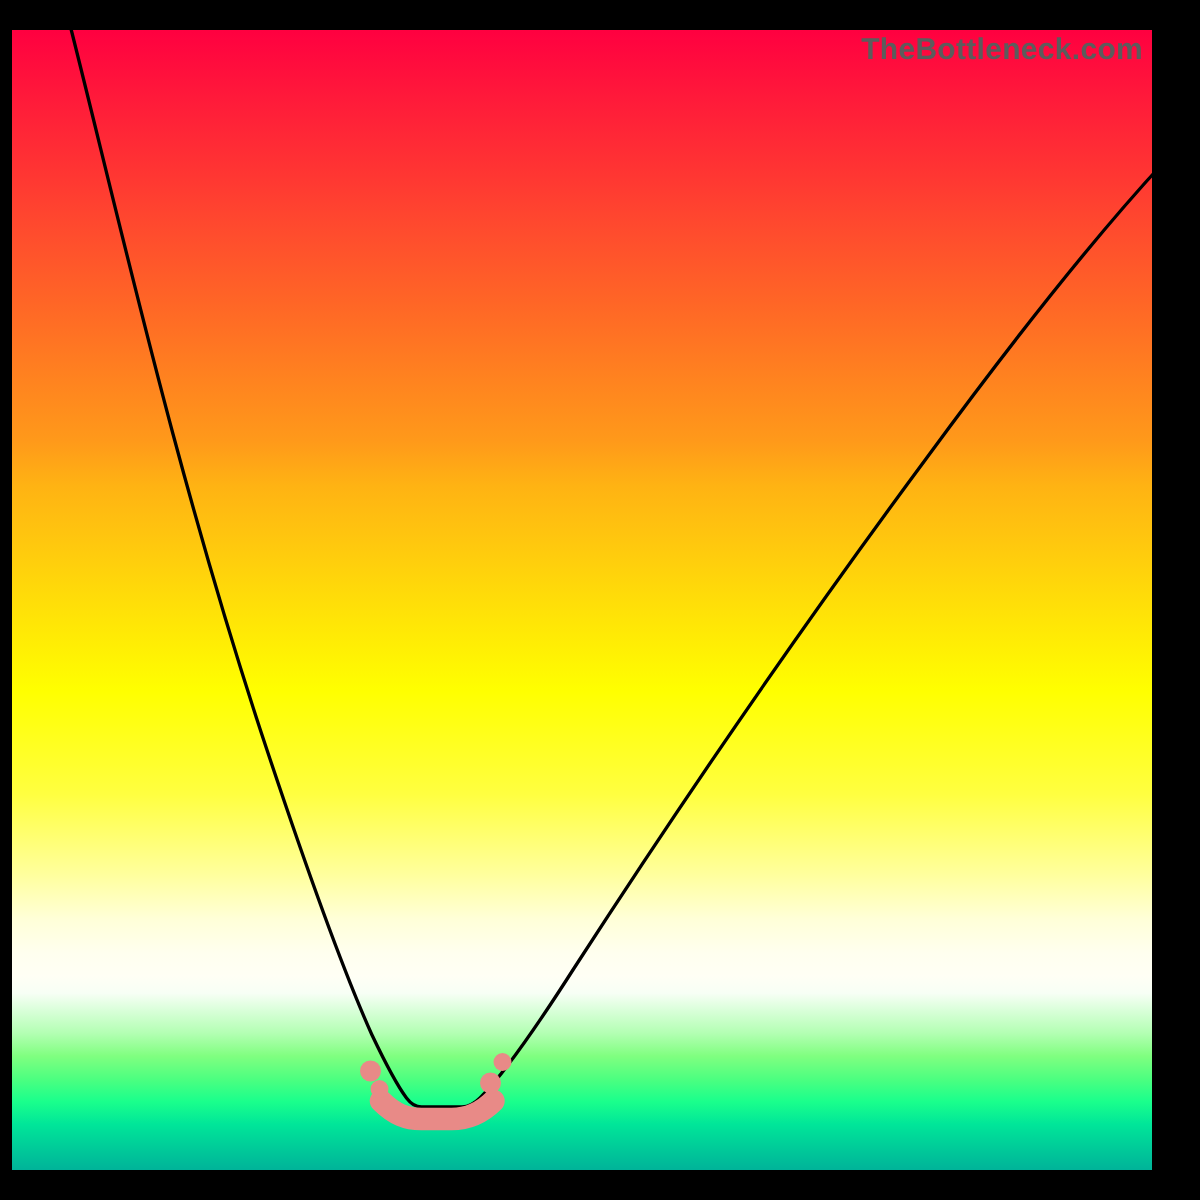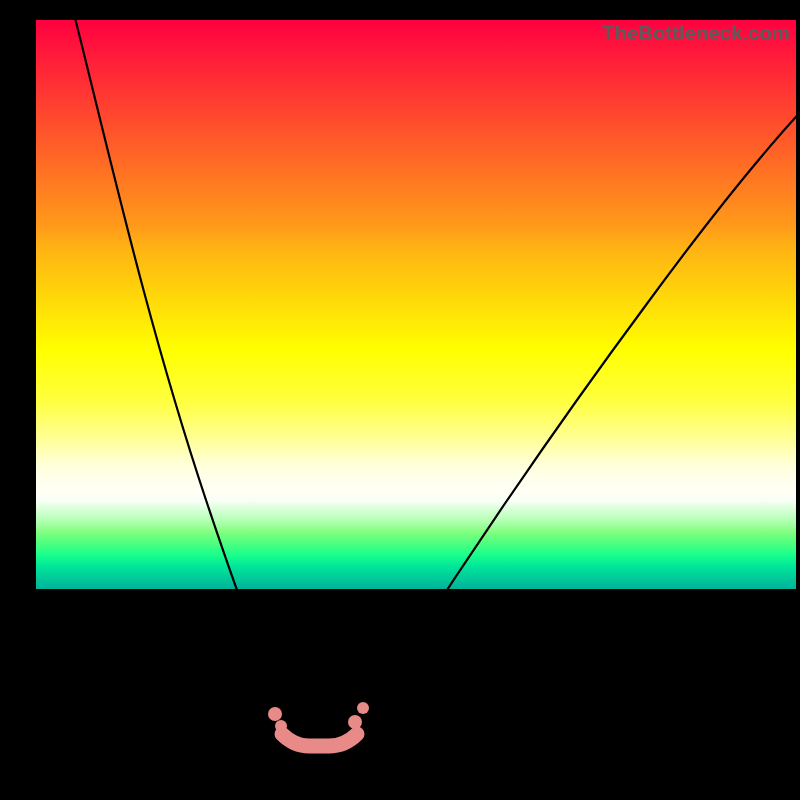--- a/index.html
+++ b/index.html
@@ -5,24 +5,24 @@
   * { margin: 0; padding: 0; box-sizing: border-box; }
   html, body { width: 800px; height: 800px; overflow: hidden; background: #000; }
   .frame {
     width: 800px;
     height: 800px;
     background: #000;
     position: relative;
   }
   .plot-area {
     position: absolute;
-    left: 36px;
+    left: 8px;
     top: 20px;
     width: 760px;
-    height: 569px;
+    height: 760px;
     background: linear-gradient(to bottom,
       #ff0040 0%,
       #ff1a3a 6%,
       #ff3333 12%,
       #ff4d2d 18%,
       #ff6626 24%,
       #ff8020 30%,
       #ff991a 36%,
       #ffb313 40%,
       #ffcc0d 46%,

